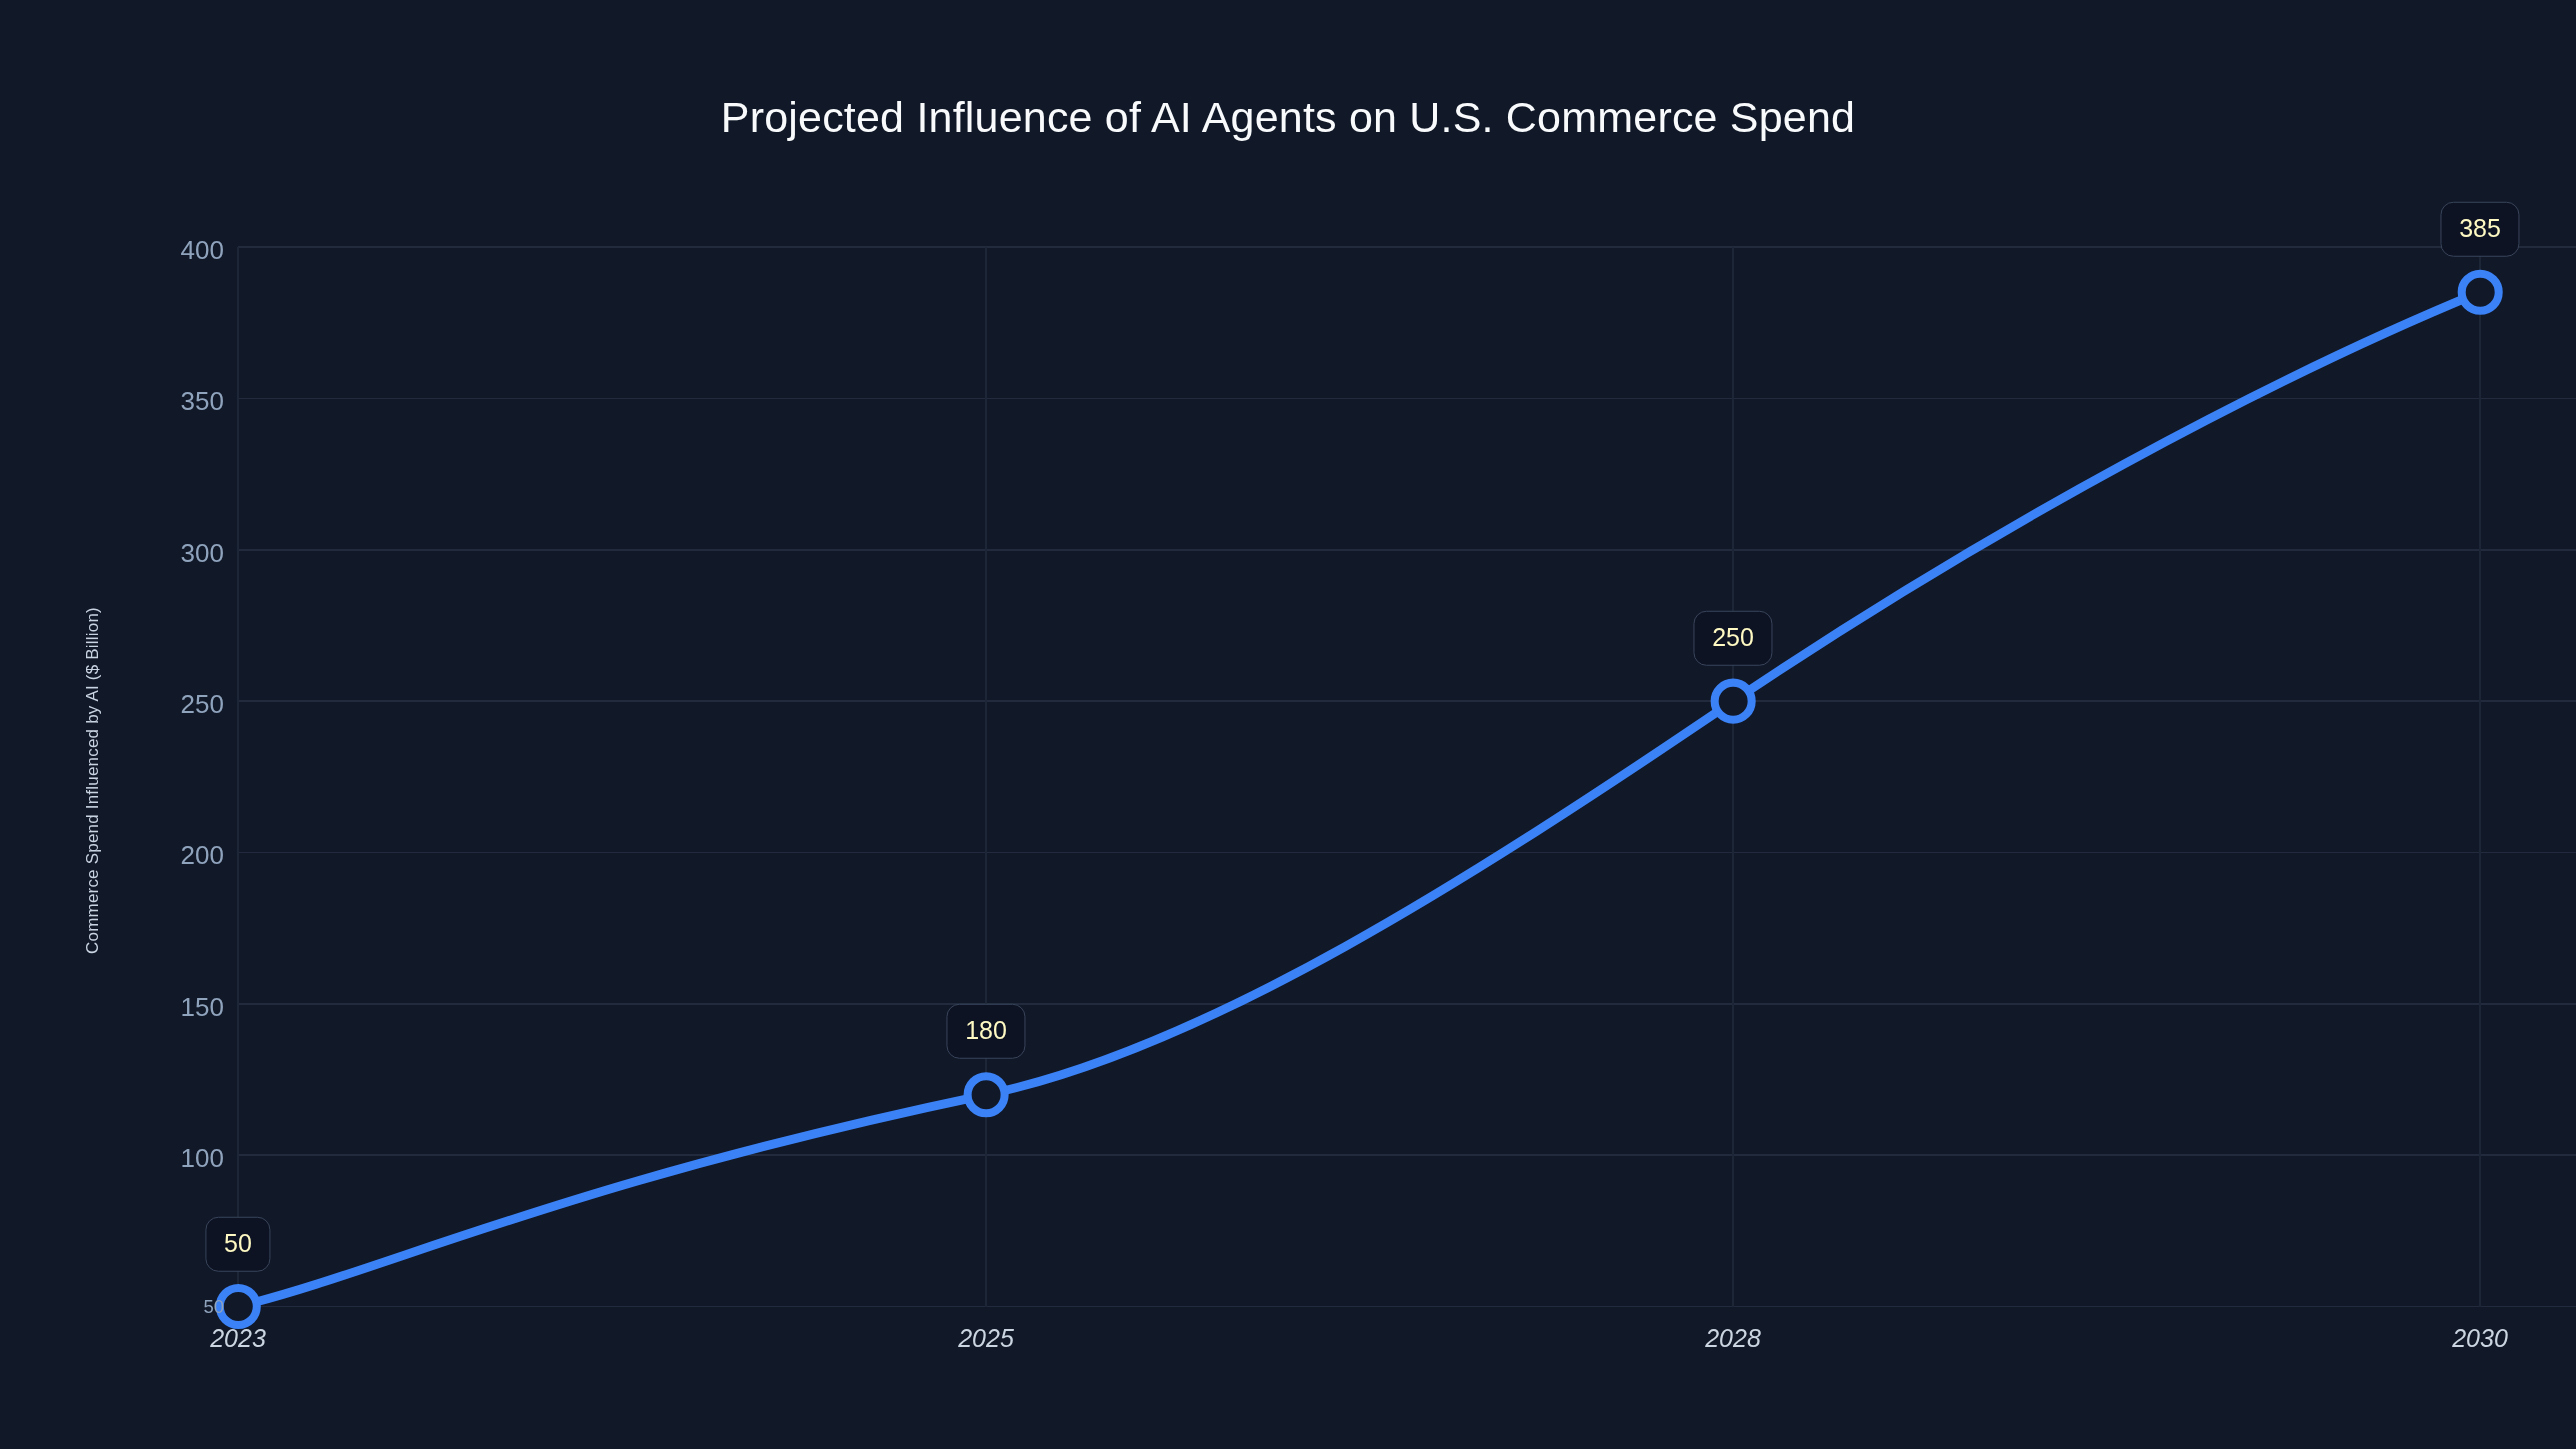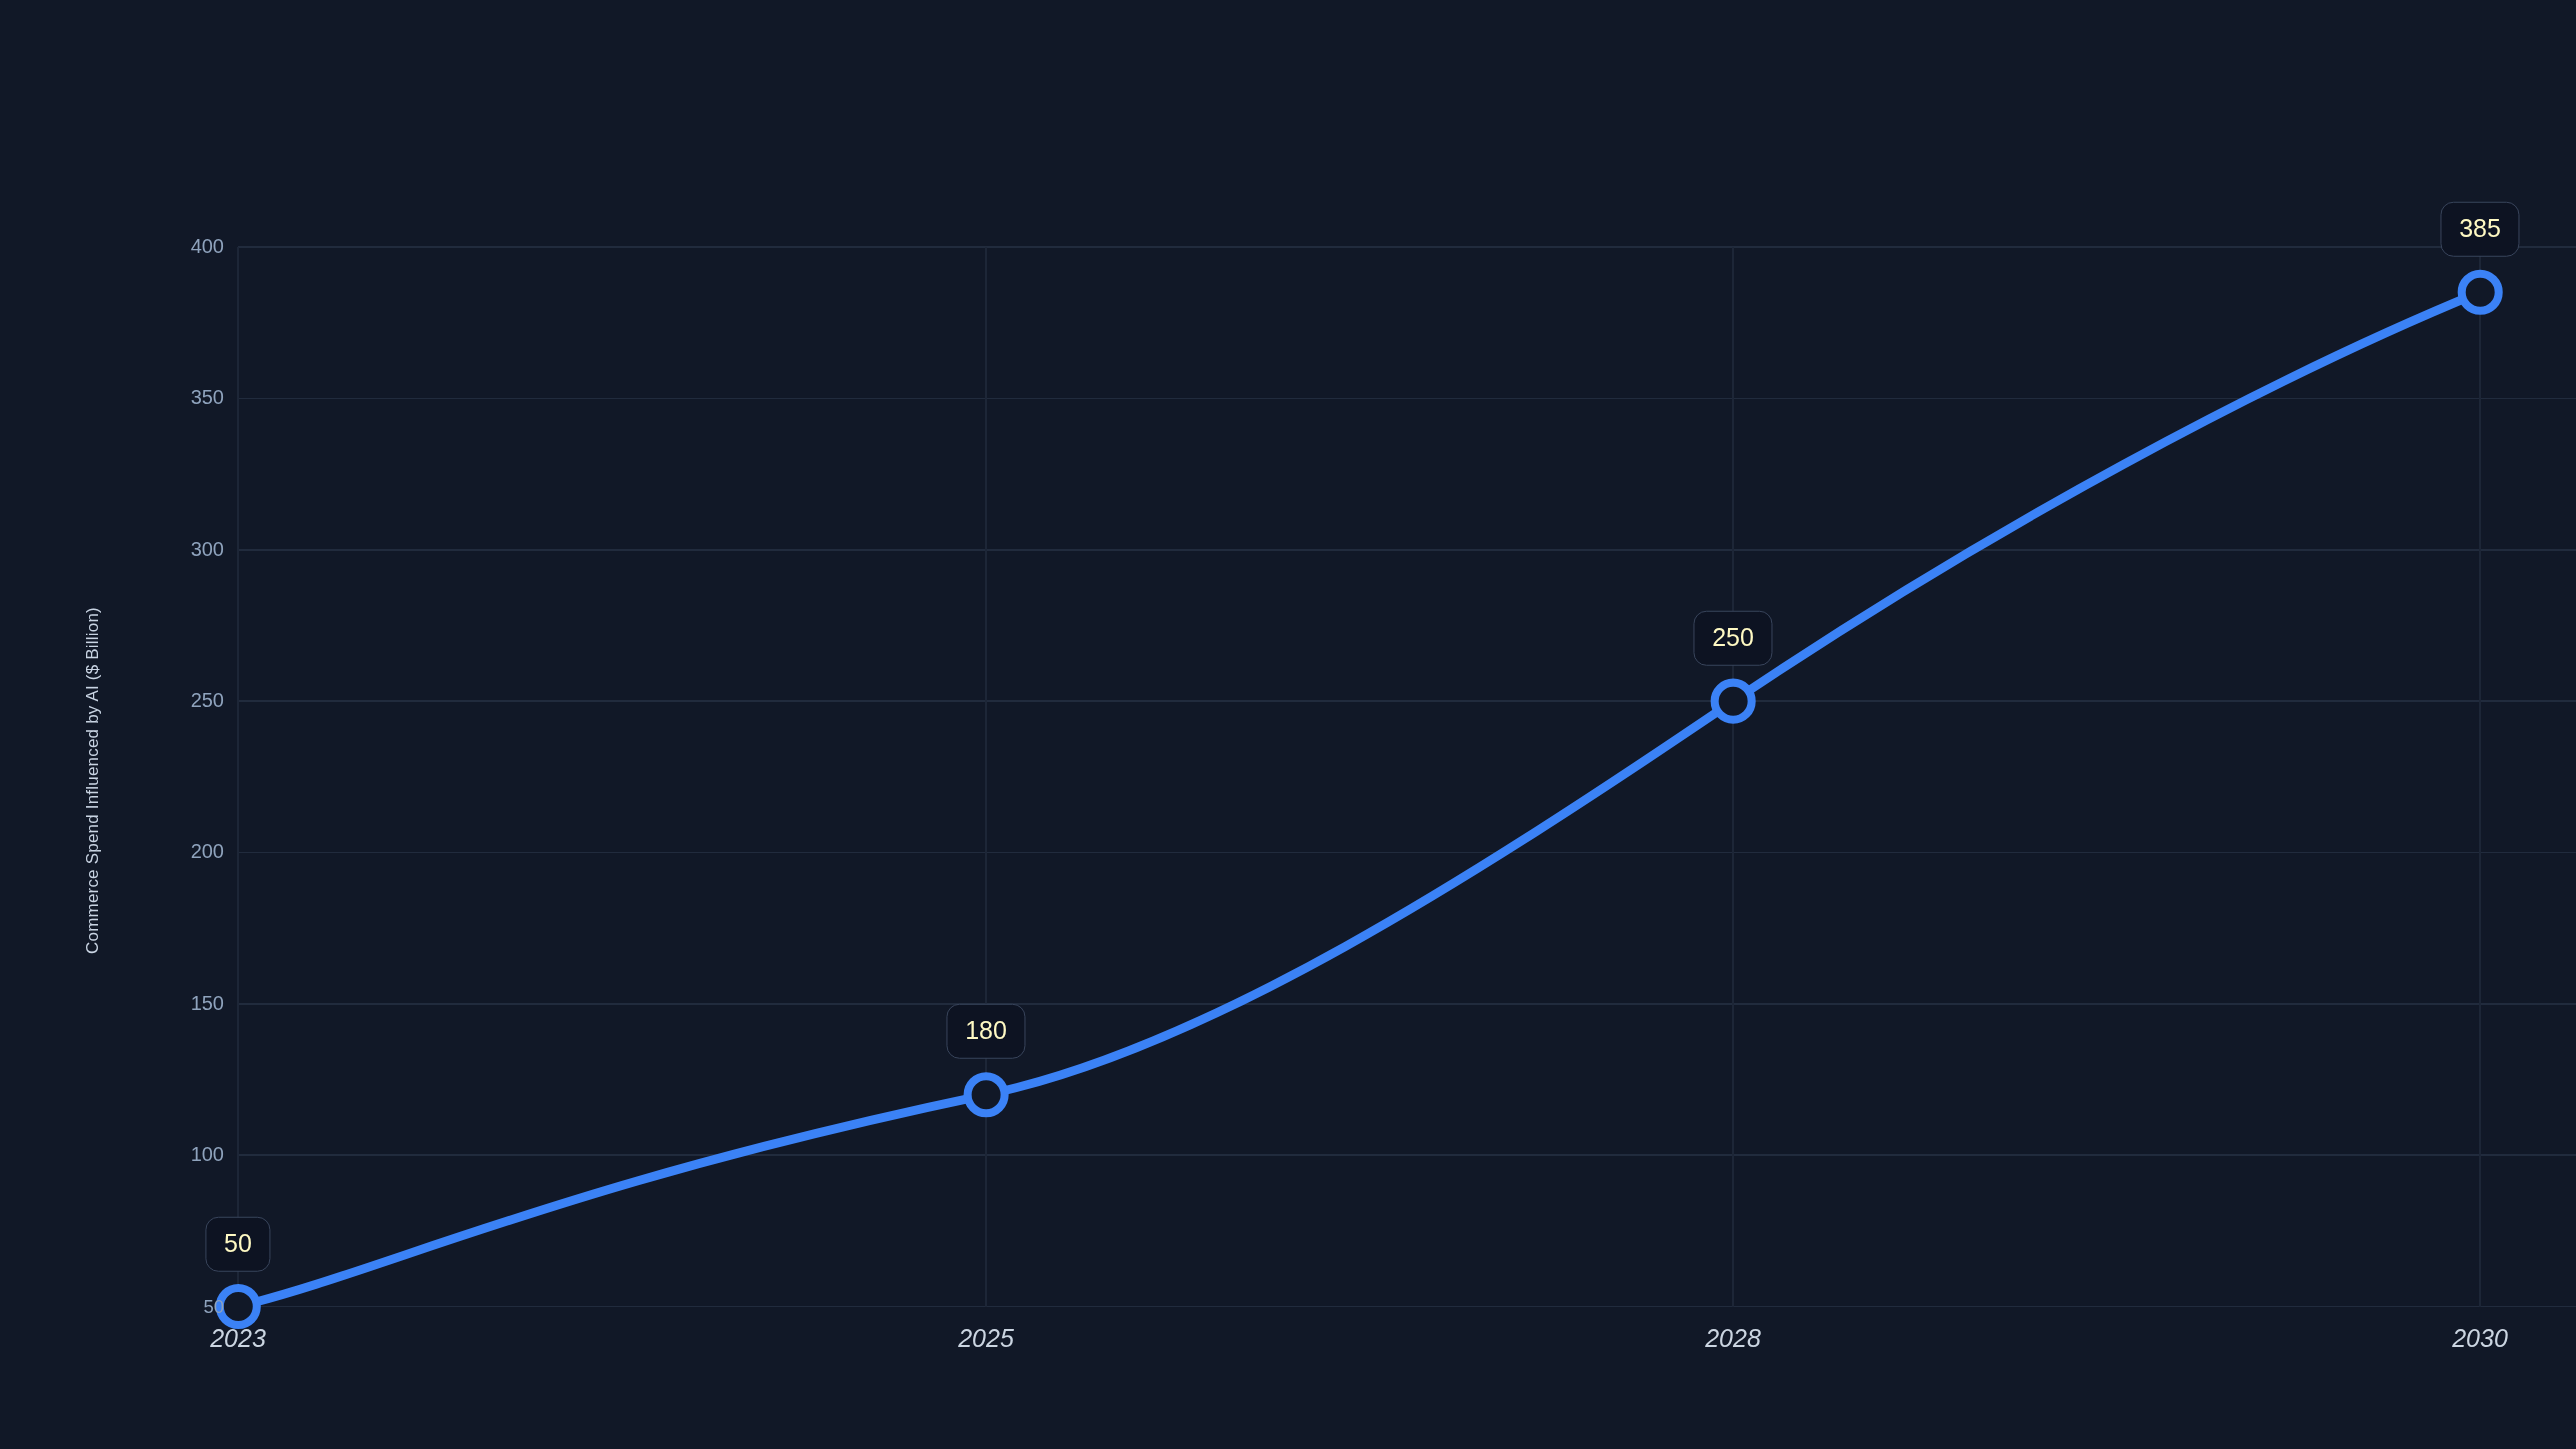--- a/index.html
+++ b/index.html
@@ -84,21 +84,21 @@
     stroke: #3b82f6;
     stroke-width: 10;
   }
 
   
   .y-tick {
     position: absolute;
     right: 0;
     text-align: right;
     color: #8fa3bd;
-    font-size: 20px;
+    font-size: 26px;
     font-weight: 400;
     white-space: nowrap;
   }
   .y-tick.small {
     font-size: 18.5px;
   }
   #y-tick-layer {
     position: absolute;
     left: 0;
     top: 0;
@@ -129,20 +129,21 @@
     line-height: 1;
     padding: 13px 17.7px 14.5px 17.7px;
     white-space: nowrap;
   }
 </style>
 </head>
 <body>
 
 <div id="root">
 
+  <div id="chart-title">Projected Influence of AI Agents on U.S. Commerce Spend</div>
 
   <div id="y-axis-title">Commerce Spend Influenced by AI ($ Billion)</div>
 
   <svg id="plot-svg" viewBox="0 0 3200 1800">
     <g>
       <line class="gridline" x1="296" y1="307" x2="3200" y2="307"></line>
       <line class="gridline" x1="296" y1="495" x2="3200" y2="495"></line>
       <line class="gridline" x1="296" y1="683" x2="3200" y2="683"></line>
       <line class="gridline" x1="296" y1="871" x2="3200" y2="871"></line>
       <line class="gridline" x1="296" y1="1059" x2="3200" y2="1059"></line>

